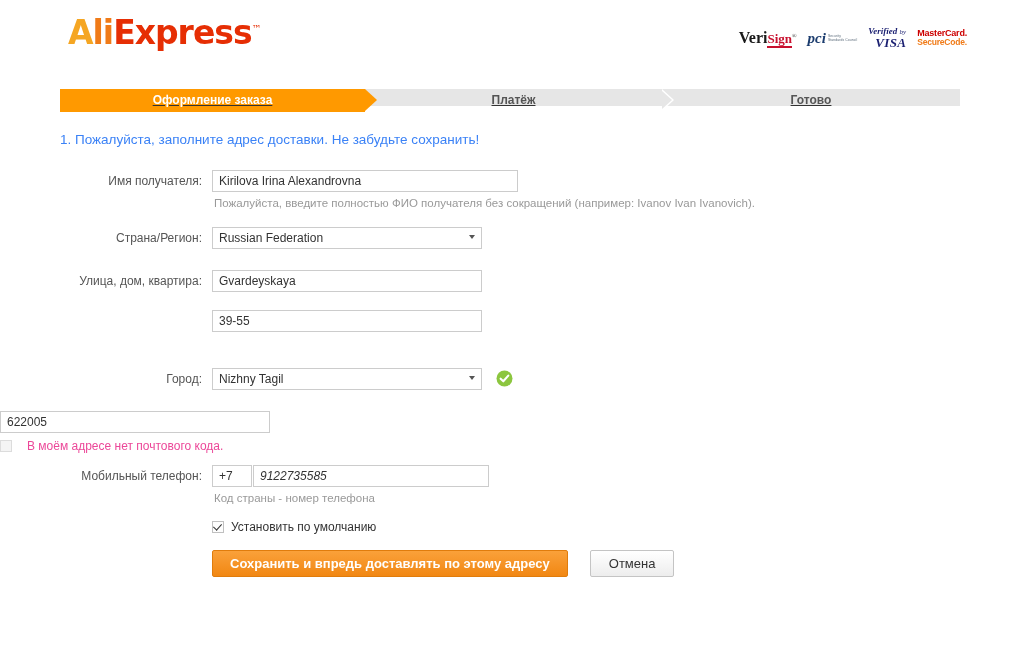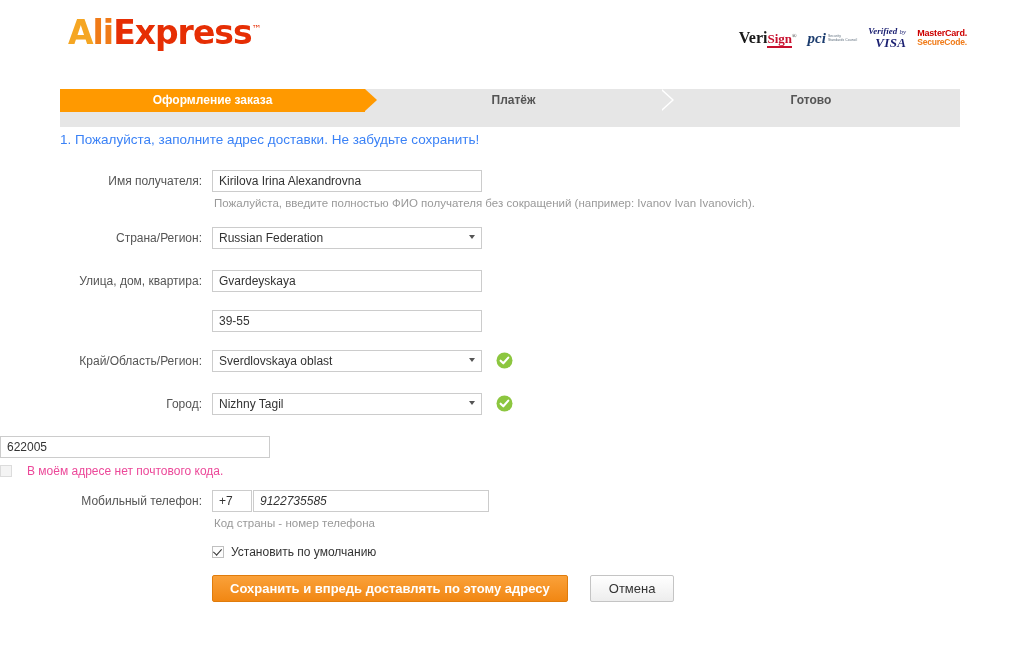--- a/index.html
+++ b/index.html
@@ -125,23 +125,24 @@
     color: #f07b18;
     letter-spacing: -.2px;
   }
 
   
   .steps {
     position: absolute;
     left: 60px;
     top: 89px;
     width: 900px;
-    height: 38px;
+    height: 17px;
     background: #e6e6e6;
     display: flex;
+    text-decoration: underline;
   }
   .step {
     position: relative;
     height: 23px;
     line-height: 23px;
     text-align: center;
     font-size: 12px;
     font-weight: bold;
     color: #555555;
     box-sizing: border-box;
@@ -234,21 +235,21 @@
     height: 22px;
     border: 1px solid #cccccc;
     background: #ffffff;
     font-family: "Liberation Sans", sans-serif;
     font-size: 12px;
     color: #333333;
     padding: 0 6px;
     outline: none;
     border-radius: 0;
   }
-  .w-name  { width: 270px; }
+  .w-name  { width: 306px; }
   .w-street{ width: 270px; }
   .w-zip   { width: 270px; }
 
   .selwrap {
     position: relative;
     display: inline-block;
   }
   .selbox {
     box-sizing: border-box;
     width: 270px;
@@ -447,35 +448,20 @@
 
   <div class="row">
     <div class="label"></div>
     <div class="field-col">
       <input type="text" class="w-street" value="39-55" style="">
     </div>
   </div>
 
   <div class="spacer-18"></div>
 
-  <div class="row">
-    <div class="label">Край/Область/Регион:</div>
-    <div class="field-col">
-      <div class="selwrap">
-        <div class="selbox">Sverdlovskaya oblast</div>
-        <span class="selarrow"></span>
-      </div>
-      <span class="check-ok">
-        <svg width="17" height="17" viewBox="0 0 17 17">
-          <circle cx="8.5" cy="8.5" r="8" fill="#8cc63f"></circle>
-          <path d="M4.6 8.7 L7.3 11.3 L12.3 5.6" stroke="#ffffff" stroke-width="2.1" fill="none" stroke-linecap="round" stroke-linejoin="round"></path>
-        </svg>
-      </span>
-    </div>
-  </div>
 
   <div class="spacer-18"></div>
 
   <div class="row">
     <div class="label">Город:</div>
     <div class="field-col">
       <div class="selwrap">
         <div class="selbox">Nizhny Tagil</div>
         <span class="selarrow"></span>
       </div>

